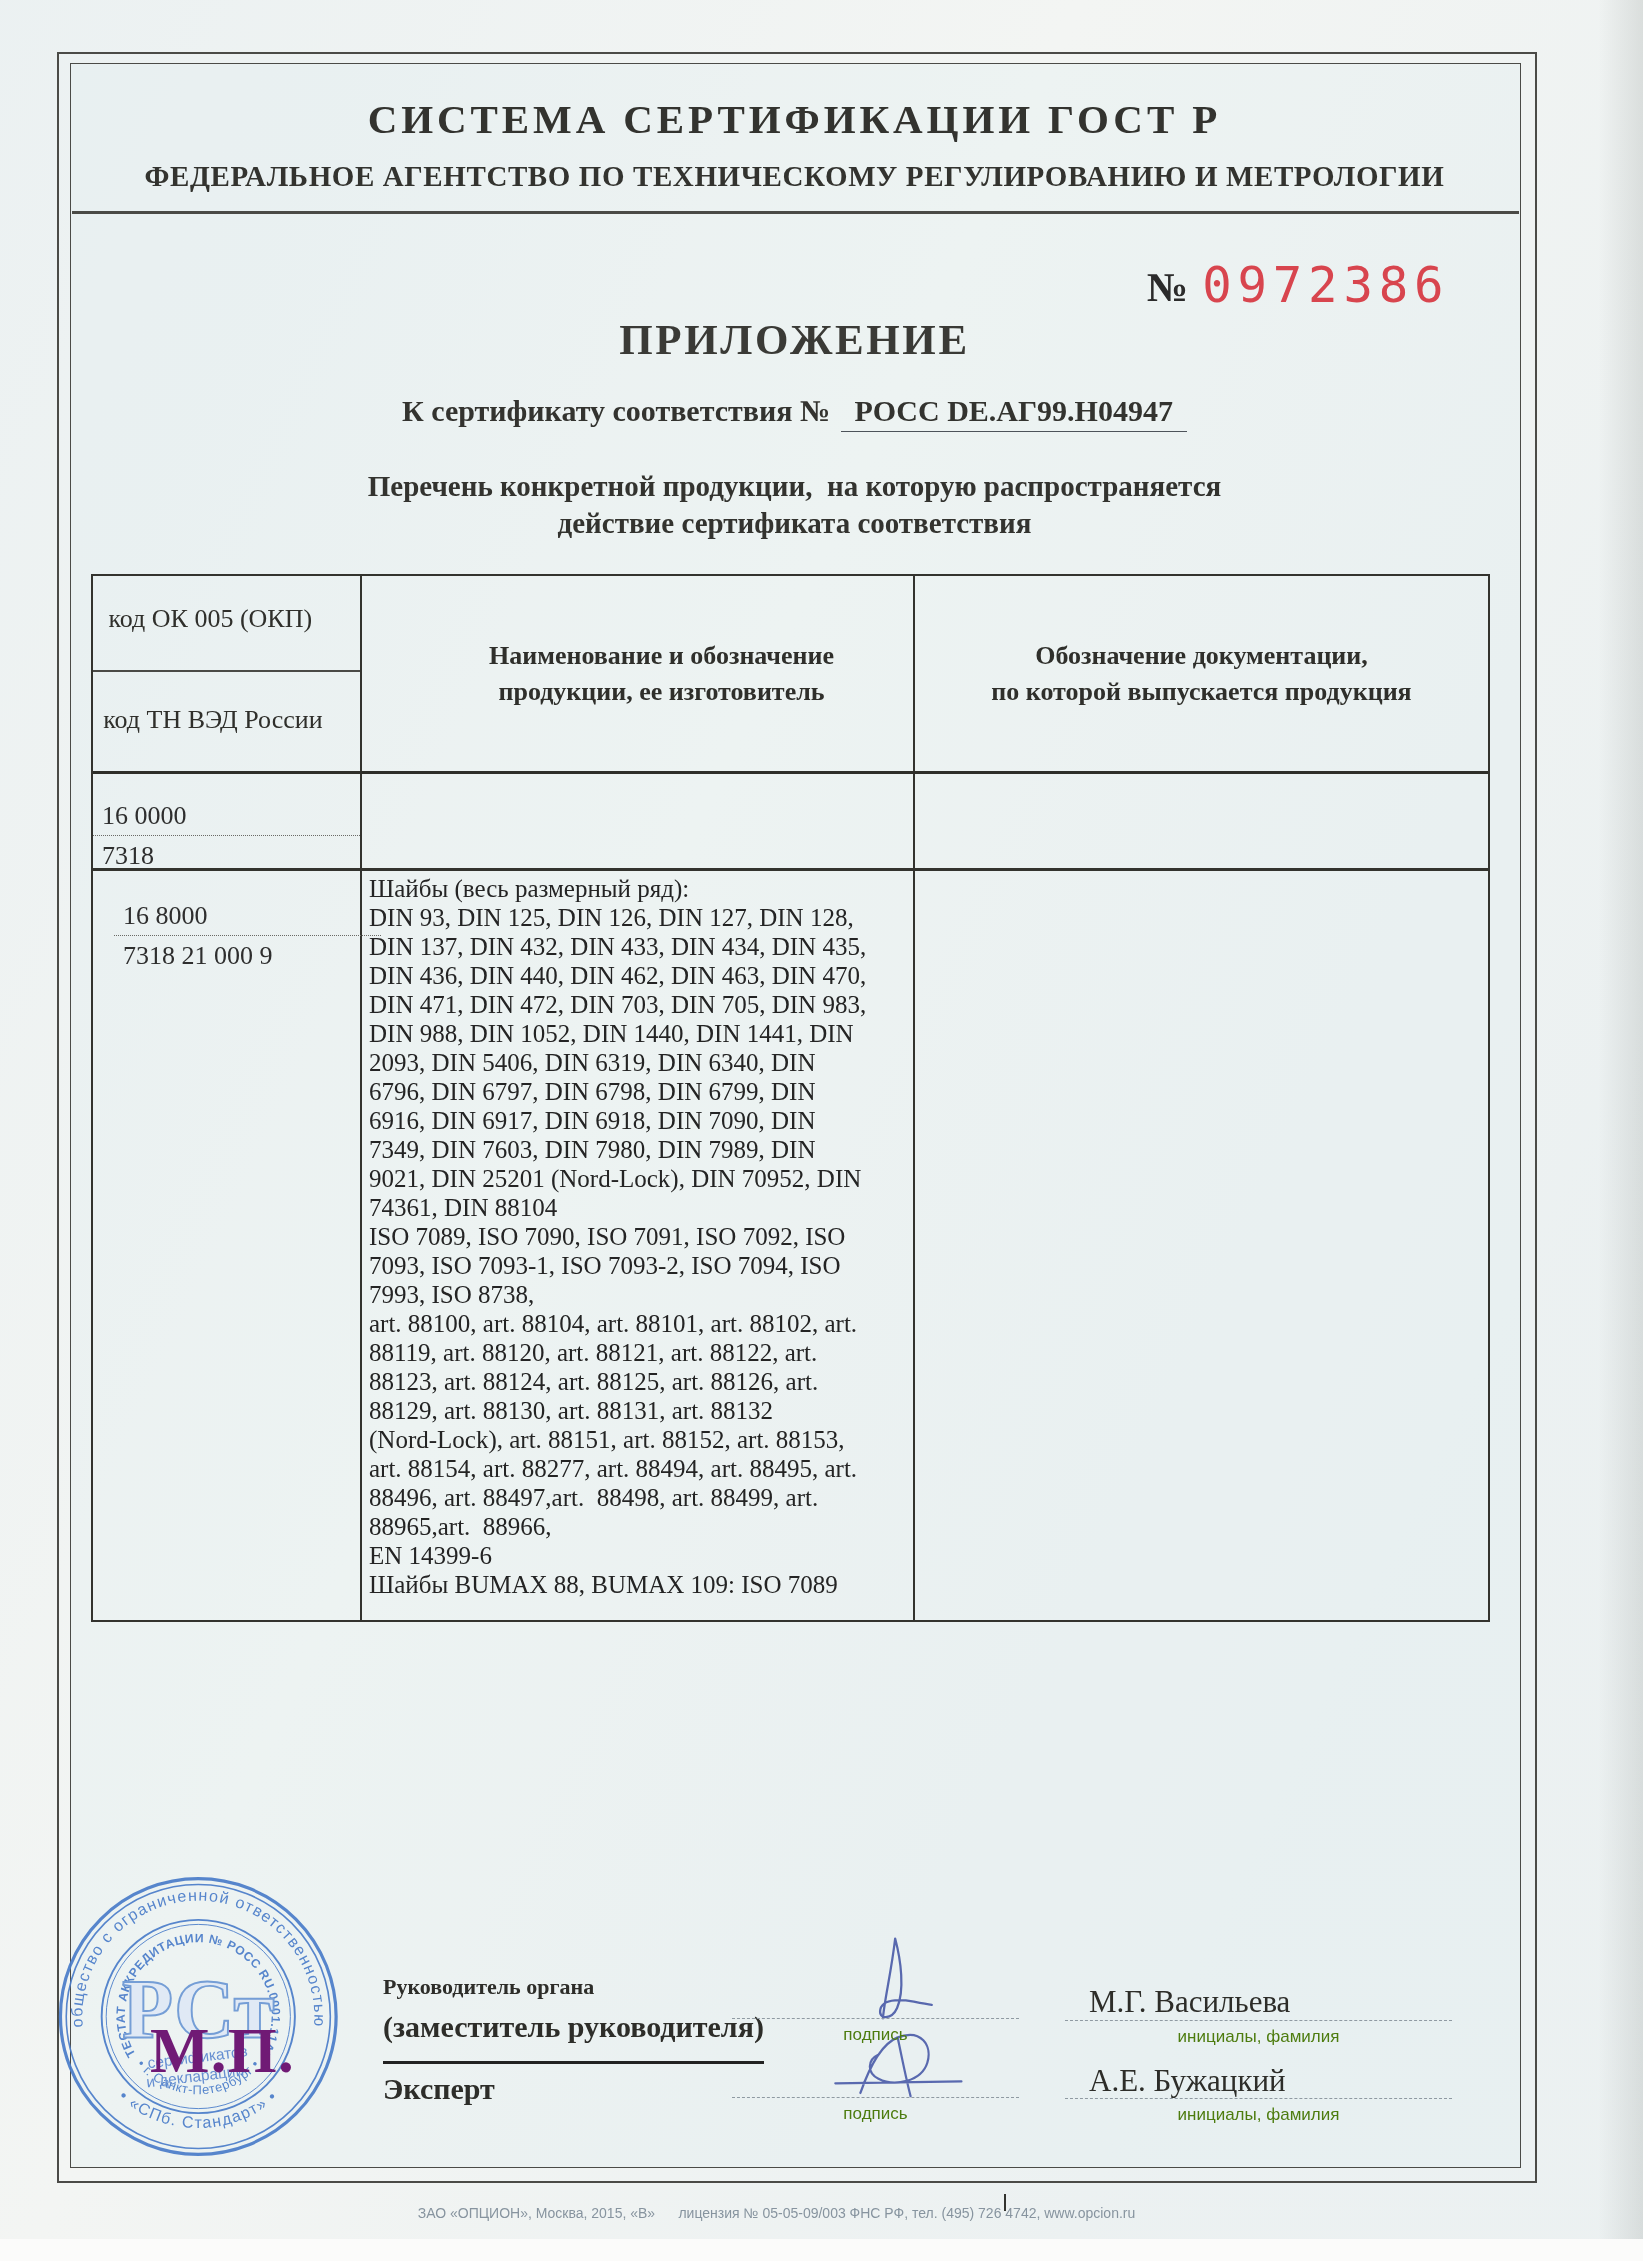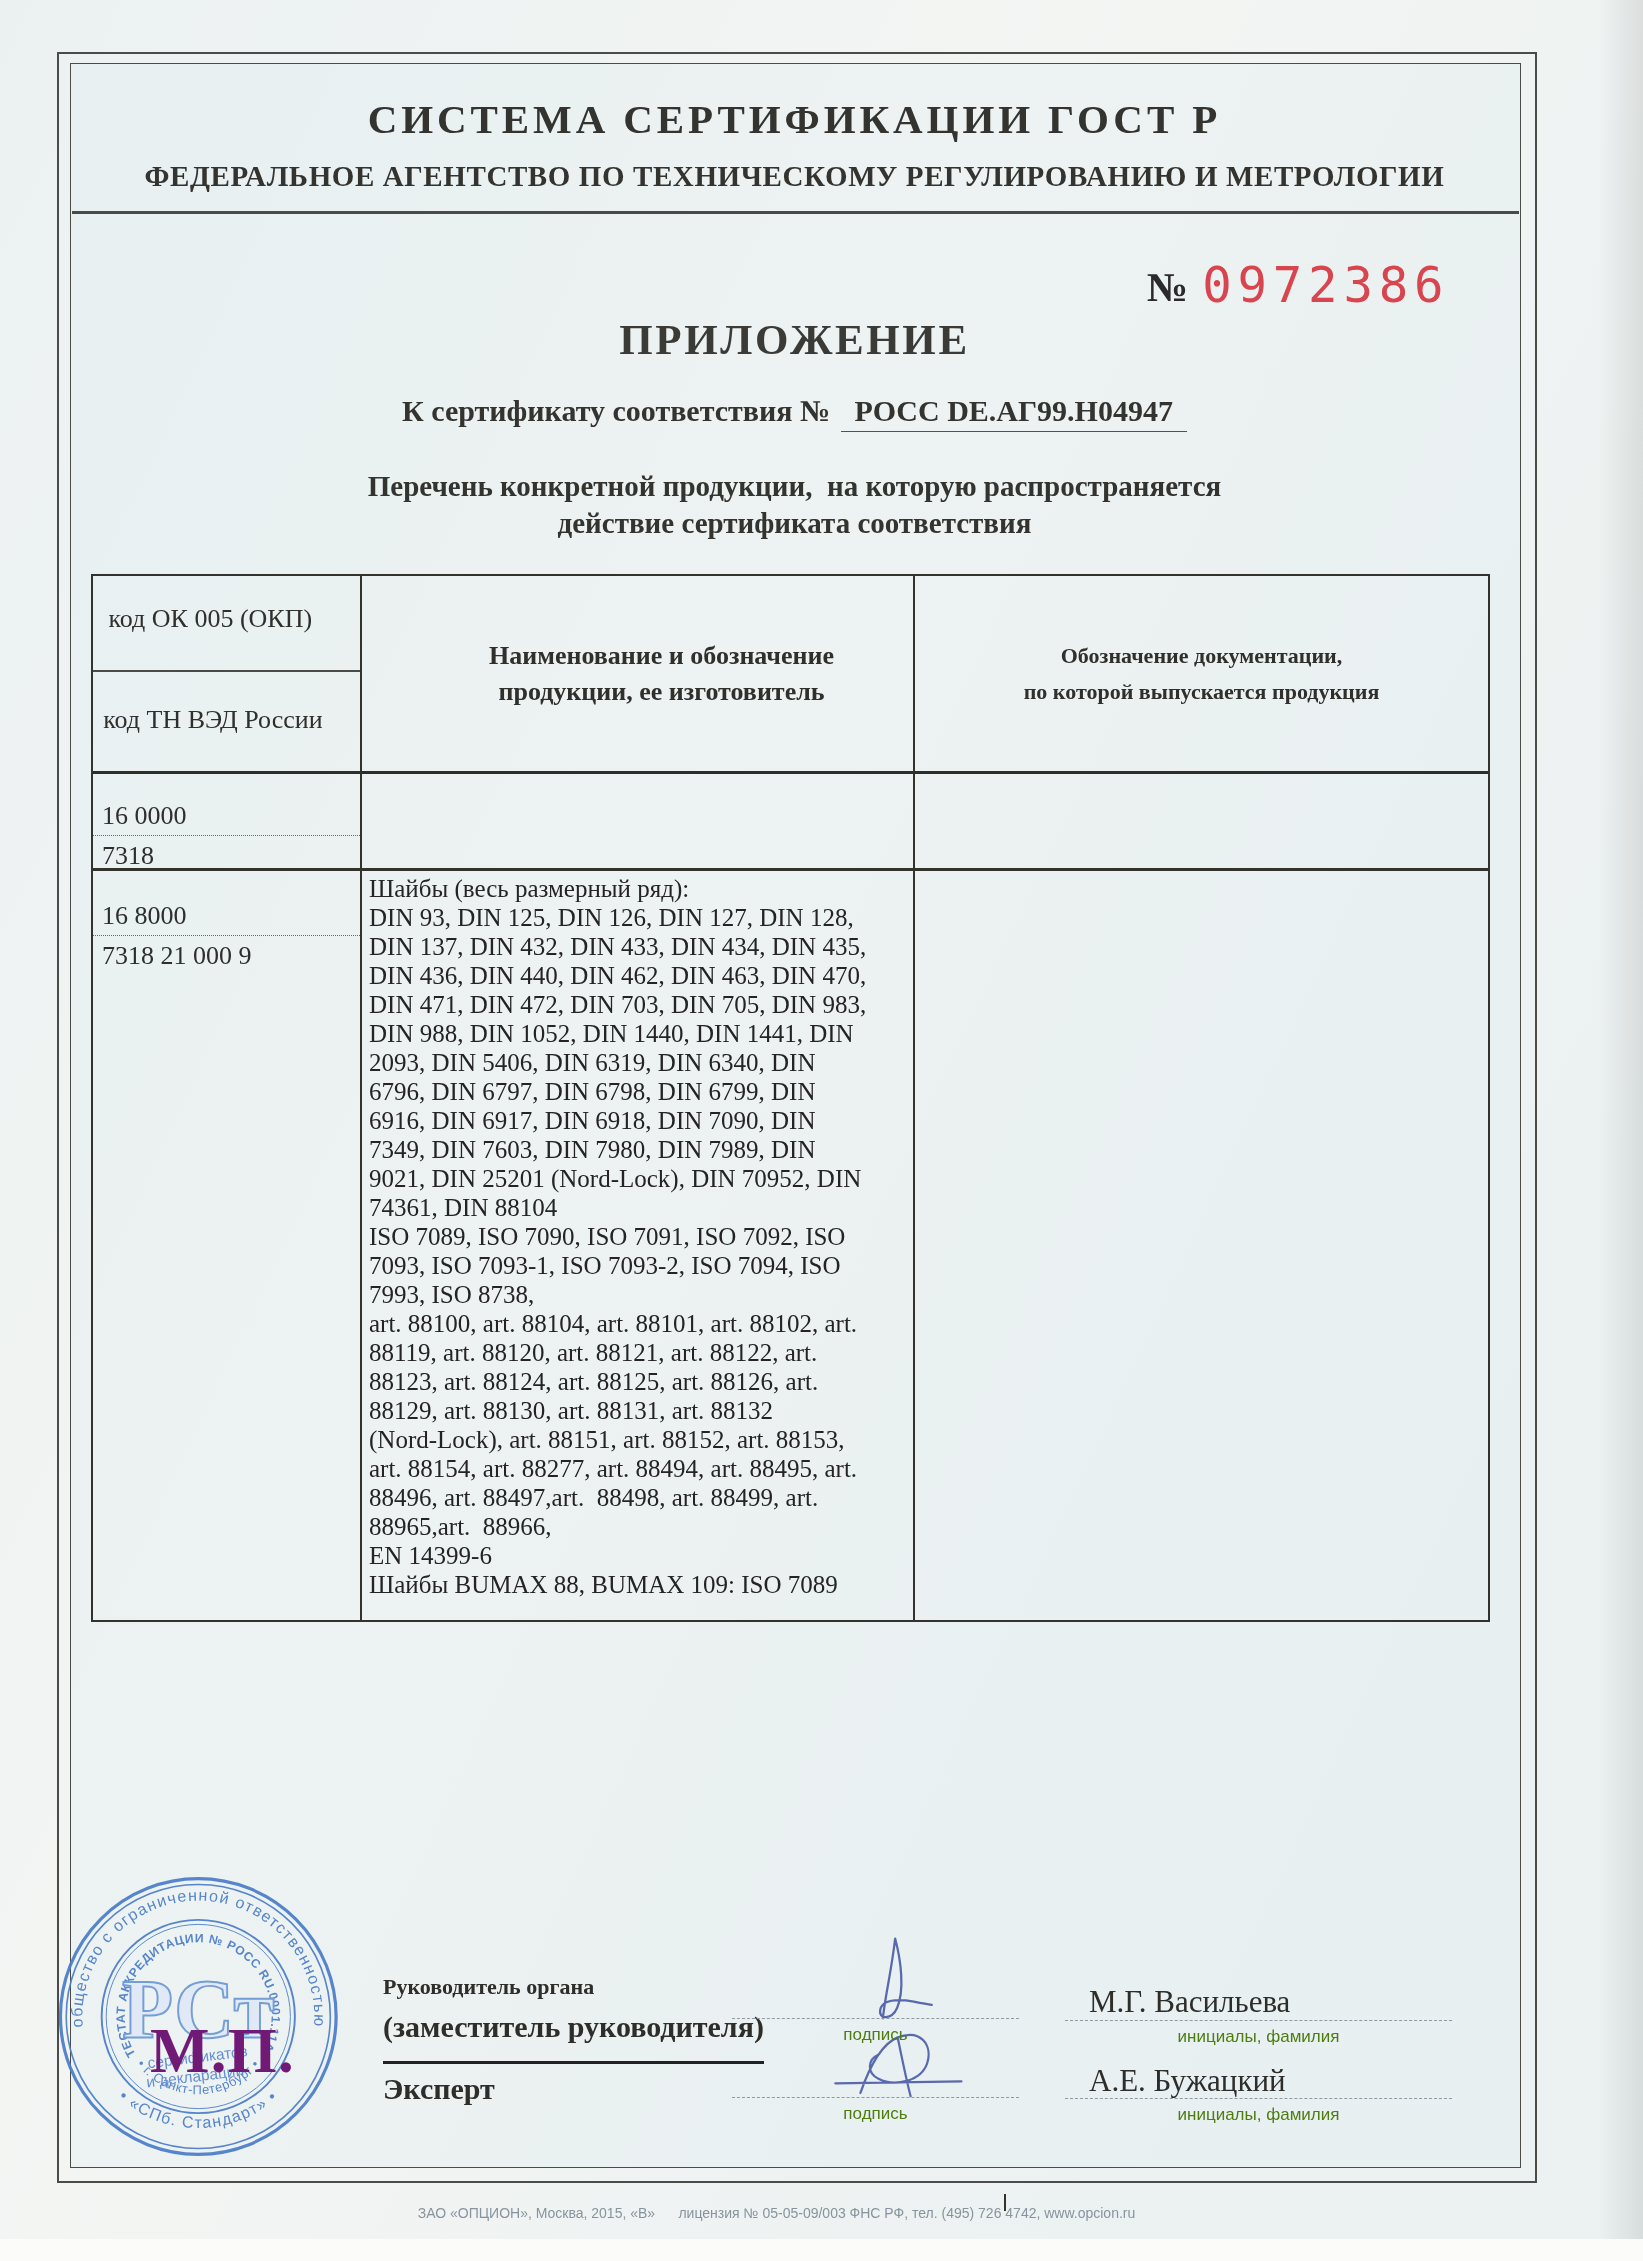--- a/index.html
+++ b/index.html
@@ -37,26 +37,26 @@
   .v1{position:absolute;left:267px;top:0;width:1.9px;height:100%;background:#33332e;}
   .v2{position:absolute;left:820px;top:0;width:1.9px;height:100%;background:#33332e;}
   .hrow{position:absolute;left:0;top:195px;width:100%;height:3.2px;background:#2e2e29;}
   .r1{position:absolute;left:0;top:292px;width:100%;height:2.6px;background:#33332e;}
   .c1split{position:absolute;left:0;top:94px;width:267px;height:1.9px;background:#4a4a46;}
   .h-c1a{position:absolute;left:15.5px;top:28px;width:245px;font-size:26px;color:#2f2f2b;}
   .h-c1b{position:absolute;left:10.3px;top:129px;width:251px;font-size:26px;color:#2f2f2b;}
   .h-c2{position:absolute;left:269px;top:62px;width:551px;text-align:center;
         font-size:26px;font-weight:700;line-height:36px;color:#2f2f2b;padding-left:24px;}
   .h-c3{position:absolute;left:822px;top:62px;width:573px;text-align:center;
-        font-size:22px;font-weight:700;line-height:36px;color:#2f2f2b;}
+        font-size:26px;font-weight:700;line-height:36px;color:#2f2f2b;}
   .code-cell{position:absolute;left:0;width:267px;margin-top:24px;}
   .code-cell .code{padding:3.9px 0 2.6px 9px;font-size:26px;white-space:pre;}
   .code-cell .dots{margin:1.3px 0;border-top:1.9px dotted #6a6a66;width:100%;height:0;}
   .row1-codes{top:197px;}
-  .row2-codes{top:297px;}
+  .row2-codes{top:297px;padding-left:21px;}
   .prod{position:absolute;left:276px;top:298px;width:539px;font-size:25px;line-height:29px;color:#242424;}
   .prod .line{white-space:pre;}
   .tail-v2{position:absolute;left:911px;top:1618px;width:1.9px;height:17px;background:#33332e;}
   
   .role1a{position:absolute;left:383px;top:1974px;font-size:22px;font-weight:700;color:#2d2d29;}
   .role1b{position:absolute;left:383px;top:2010px;font-size:30px;font-weight:700;color:#2d2d29;
         border-bottom:3.9px solid #222;padding-bottom:17px;}
   .role2{position:absolute;left:383px;top:2072px;font-size:30px;font-weight:700;color:#2d2d29;}
   .sigline{position:absolute;height:0;border-bottom:1.3px dashed #8f9aa2;}
   .sl1{left:732px;top:2018px;width:287px;}

